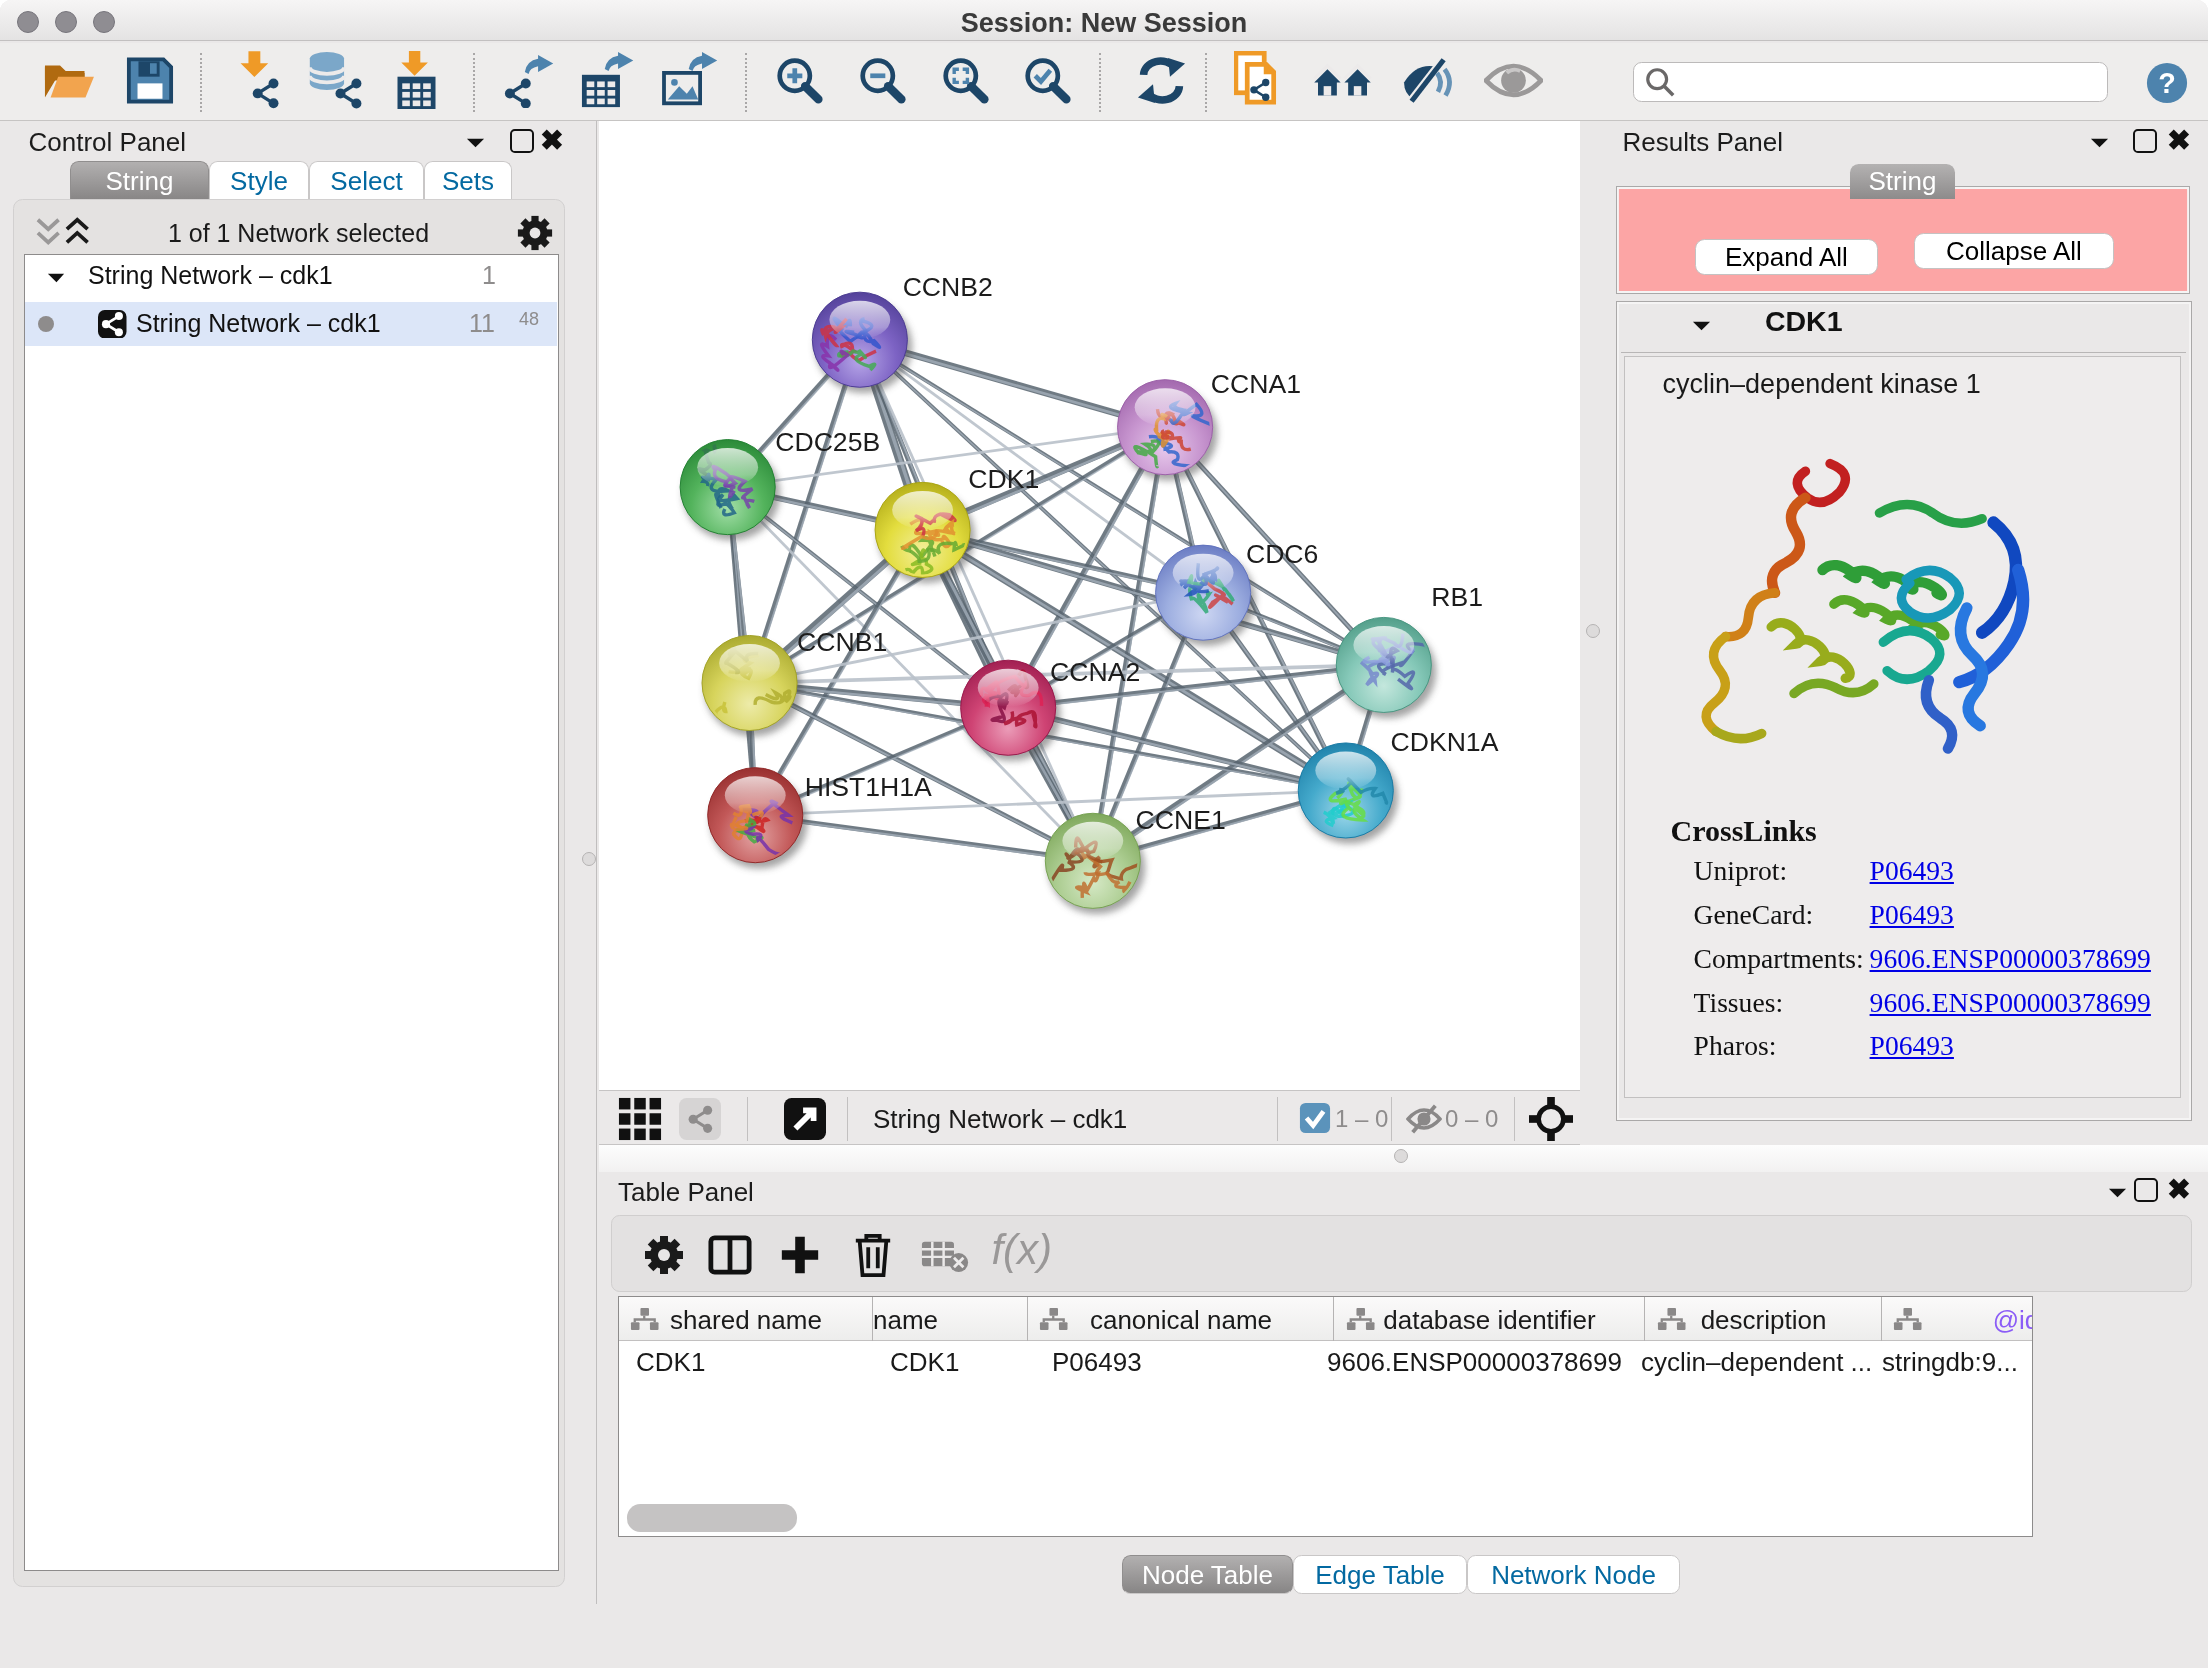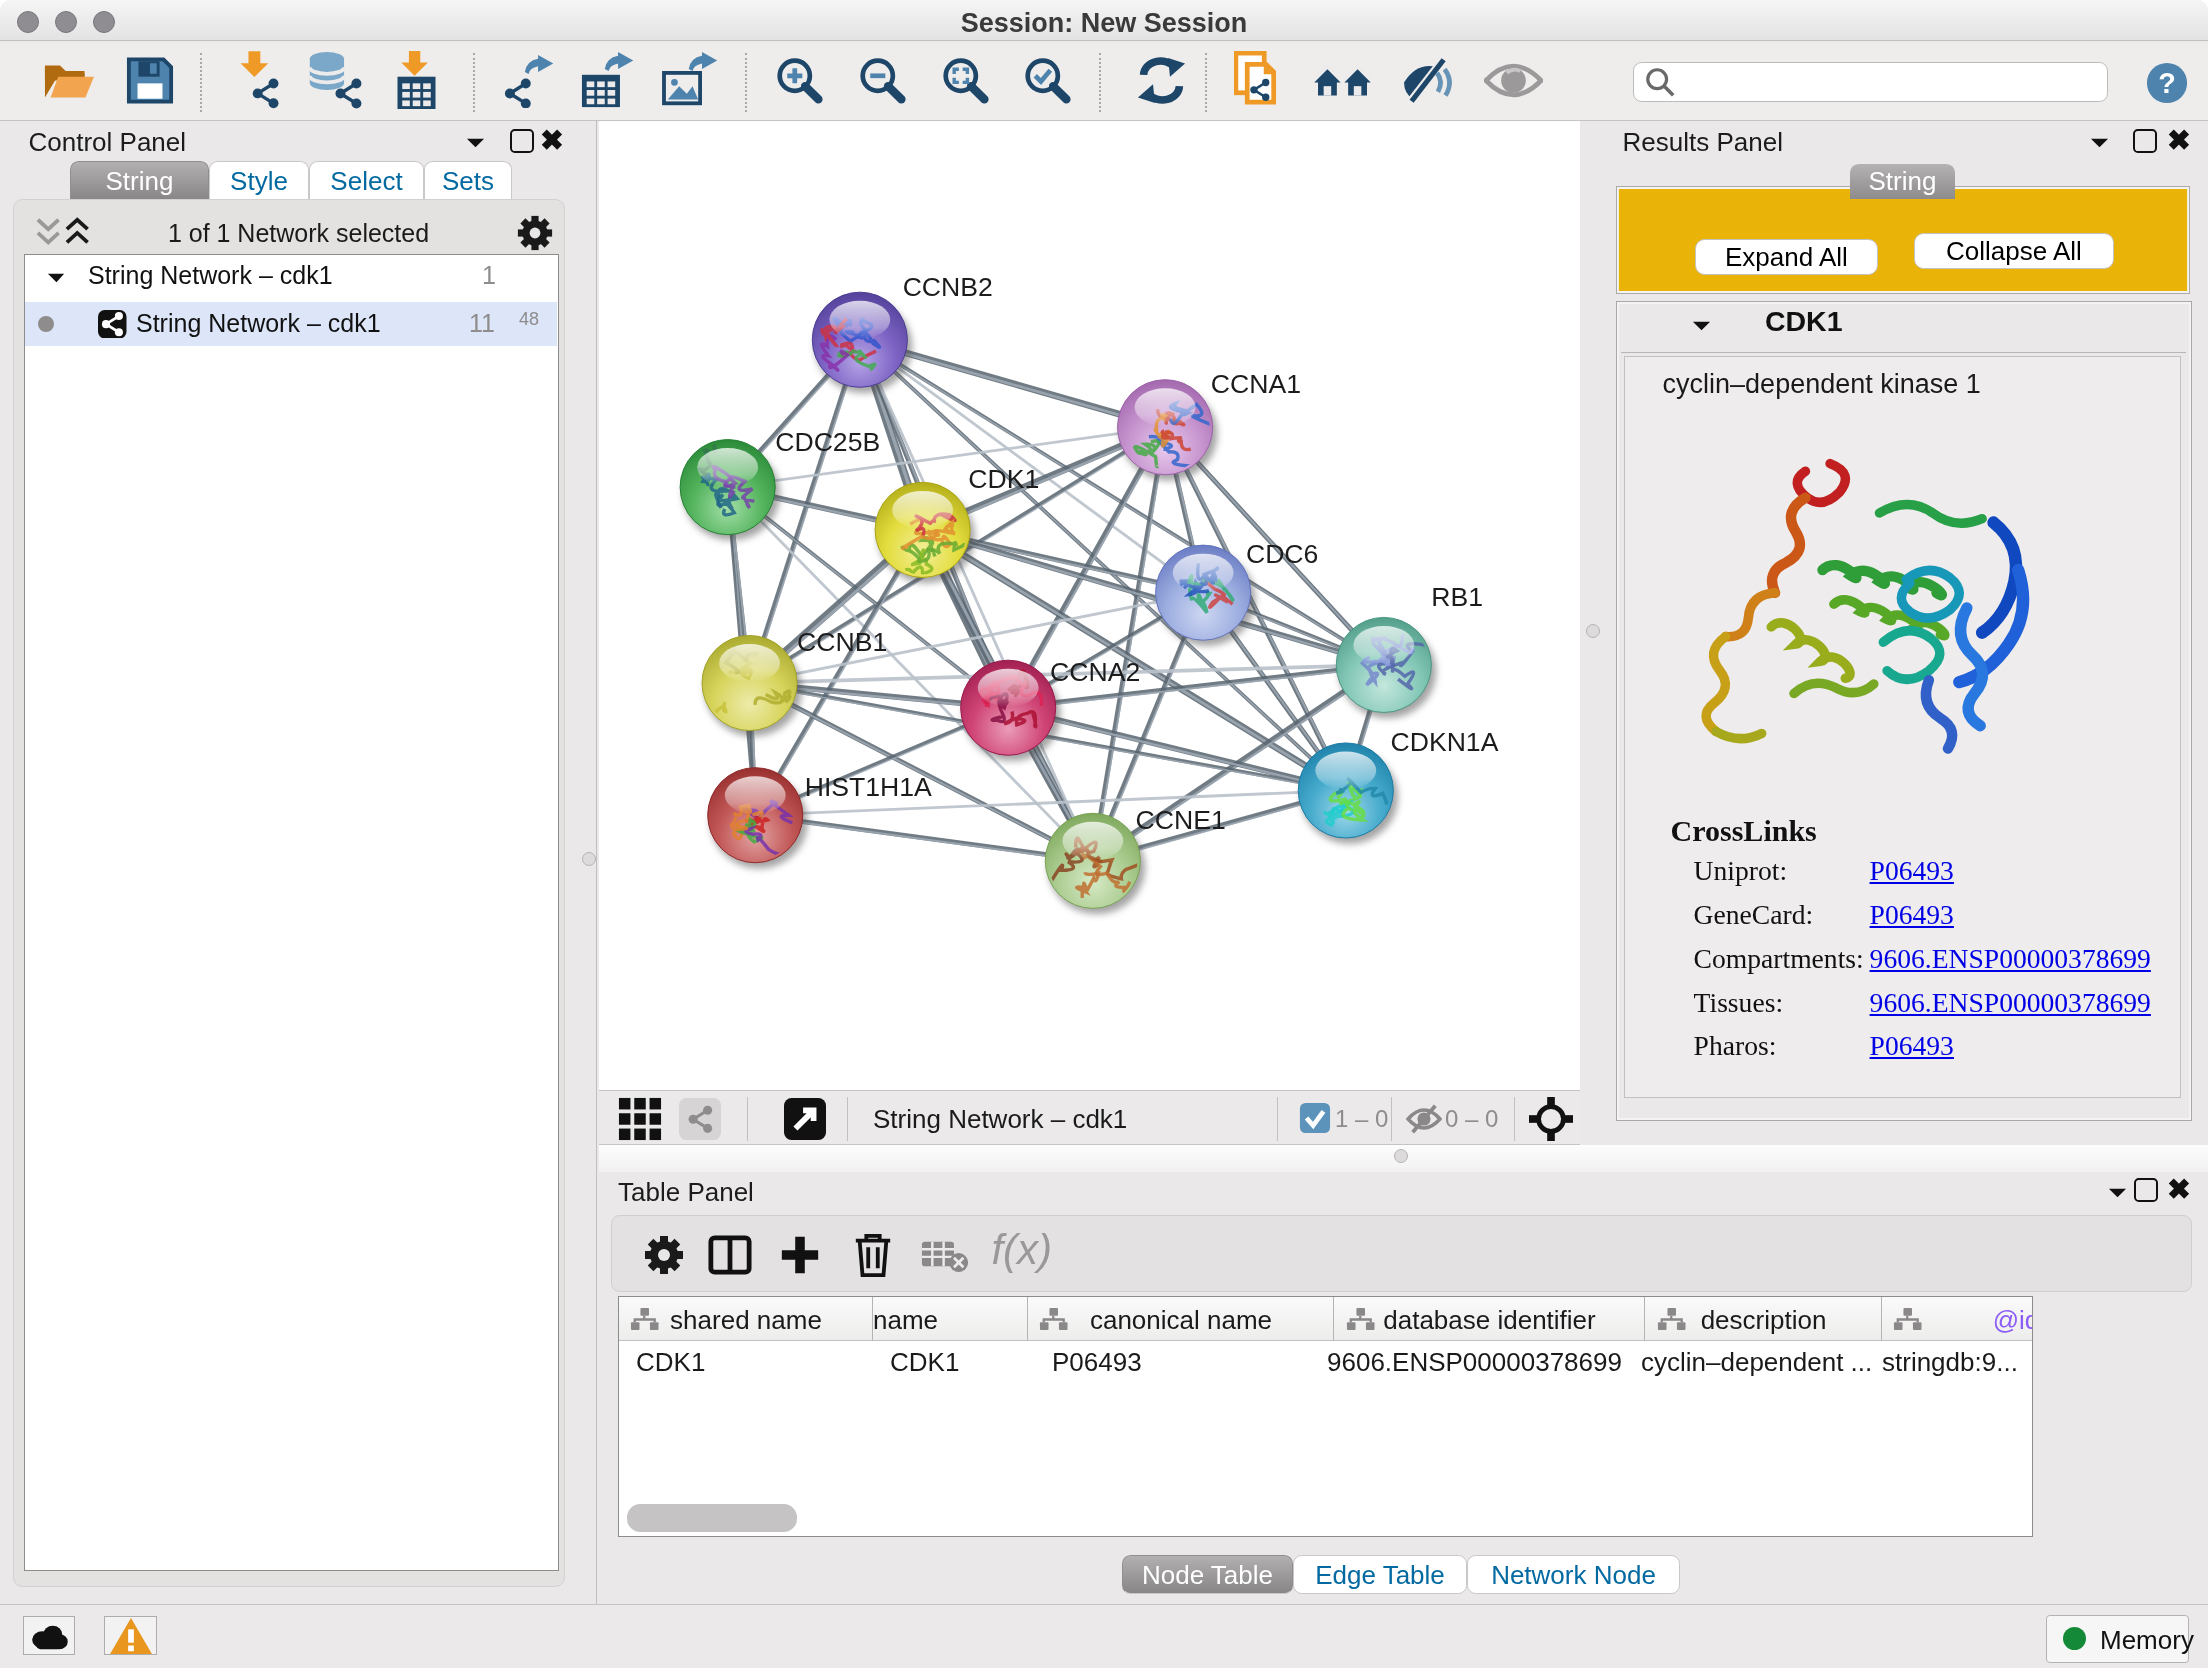--- a/index.html
+++ b/index.html
@@ -639,21 +639,21 @@
     <div class="abs" style="left:1586px;top:624px;width:14.3px;height:14.3px;border-radius:50%;background:#dddbdb;border:1.9px solid #b5b3b3"></div>
     <div class="abs" style="left:582px;top:852px;width:14.3px;height:14.3px;border-radius:50%;background:#dddbdb;border:1.9px solid #b5b3b3"></div>
     <div class="abs panelbg" style="left:1614px;top:121px;width:594px;height:1024px">
       <div class="abs ptitle" style="left:8.6px;top:5.7px">Results Panel</div>
       <div class="abs" style="left:475px;top:11.4px"><svg width="21" height="21" viewBox="0 0 22 22" style="">
           <path d="M2 7 h18 l-9 9 z" fill="#111"></path>
         </svg></div>
       <div class="abs" style="left:519px;top:7.6px;width:24px;height:24px;border:2.9px solid #111;border-radius:4.8px"></div>
       <div class="abs" style="left:553px;top:2.9px;font-size:28.5px;font-weight:bold;color:#111">✖</div>
       <div class="abs" style="left:236px;top:43px;width:105px;height:35px;border-radius:8.6px 8.6px 0 0;background:linear-gradient(#b4b2b2,#8d8b8b);color:#fff;font-size:26px;text-align:center;line-height:34px;z-index:5">String</div>
-      <div class="abs etched" style="left:1.9px;top:65px;width:574px;height:108px;background:#eab308">
+      <div class="abs etched" style="left:1.9px;top:65px;width:574px;height:108px;background:#fca5a5">
         <div class="abs" style="left:78px;top:52px;width:183px;height:36px;background:#fff;border:1px solid #c4c2c2;border-radius:9.5px;font-size:26px;text-align:center;line-height:35px">Expand All</div>
         <div class="abs" style="left:297px;top:46px;width:200px;height:36px;background:#fff;border:1px solid #c4c2c2;border-radius:9.5px;font-size:26px;text-align:center;line-height:35px">Collapse All</div>
       </div>
       <div class="abs etched" style="left:1.9px;top:180px;width:576px;height:820px;background:#eae8e8">
         <div class="abs" style="left:74px;top:13.3px"><svg width="21" height="21" viewBox="0 0 22 22" style="">
             <path d="M2 7 h18 l-9 9 z" fill="#111"></path>
           </svg></div>
         <div class="abs" style="left:148px;top:2.9px;font-size:28.5px;font-weight:bold;color:#111">CDK1</div>
         <div class="abs" style="left:3.8px;top:50px;width:565px;height:0;border-top:1.9px solid #b8b6b6"></div>
         <div class="abs" style="left:6.7px;top:54px;width:557px;height:742px;background:#eeecec;border:1px solid #c2c0c0">
@@ -808,36 +808,13 @@
         <div class="abs" style="left:708px;top:50px;font-size:26px;color:#1a1a1a">9606.ENSP00000378699</div>
         <div class="abs" style="left:1022px;top:50px;font-size:26px;color:#1a1a1a">cyclin–dependent ...</div>
         <div class="abs" style="left:1263px;top:50px;font-size:26px;color:#1a1a1a">stringdb:9...</div>
         <div class="abs" style="left:1422px;top:50px;font-size:26px;color:#1a1a1a">stringdb</div>
         <div class="abs" style="left:7.6px;top:207px;width:170px;height:27.6px;background:#c5c3c3;border-radius:13.3px"></div>
       </div>
       <div class="tab sel" style="left:523px;top:383px;width:171px;border-radius:8.6px;border-bottom:1px solid #c9c7c7">Node Table</div>
       <div class="tab" style="left:694px;top:383px;width:174px;border-radius:8.6px;border-bottom:1px solid #c9c7c7">Edge Table</div>
       <div class="tab" style="left:868px;top:383px;width:213px;border-radius:8.6px;border-bottom:1px solid #c9c7c7">Network Node</div>
     </div>
-    <div class="abs" style="left:0;top:1604px;width:2208px;height:65px;background:#ebe9e9;border-top:1.9px solid #c6c4c4">
-      <div class="abs" style="left:23px;top:11.4px;width:52px;height:39px;background:#f3f2f2;border:1.9px solid #aeacac;display:flex;align-items:center;justify-content:center">
-        <svg width="42" height="30" viewBox="0 0 44 32" style="">
-          <g fill="#111">
-            <ellipse cx="15" cy="20" rx="11" ry="9"></ellipse>
-            <ellipse cx="26" cy="14" rx="10" ry="9"></ellipse>
-            <ellipse cx="33" cy="22" rx="9" ry="8"></ellipse>
-            <rect x="8" y="20" width="28" height="10" rx="5"></rect>
-          </g>
-        </svg>
-      </div>
-      <div class="abs" style="left:104px;top:11.4px;width:53px;height:39px;background:#f3f2f2;border:1.9px solid #aeacac;display:flex;align-items:center;justify-content:center">
-        <svg width="44" height="40" viewBox="0 0 46 42" style="">
-          <path d="M23 2 L45 40 H1 z" fill="#e8961e"></path>
-          <rect x="20" y="14" width="6" height="14" fill="#fff"></rect>
-          <rect x="20" y="31" width="6" height="6" fill="#fff"></rect>
-        </svg>
-      </div>
-      <div class="abs" style="left:2046px;top:9.5px;width:143px;height:48px;background:#f7f6f6;border:1.9px solid #b4b2b2;border-radius:3.8px">
-        <div class="abs" style="left:16px;top:11.4px;width:23px;height:23px;border-radius:50%;background:#148a38"></div>
-        <div class="abs" style="left:53px;top:9.5px;font-size:26px;color:#111">Memory</div>
-      </div>
-    </div>
   </div>
 
 </body></html>

